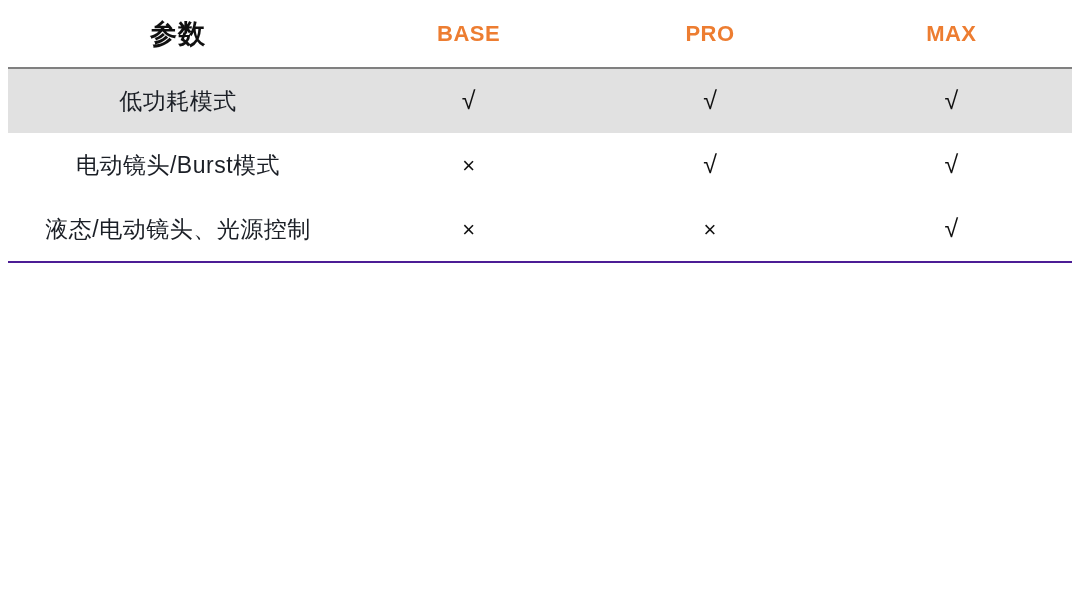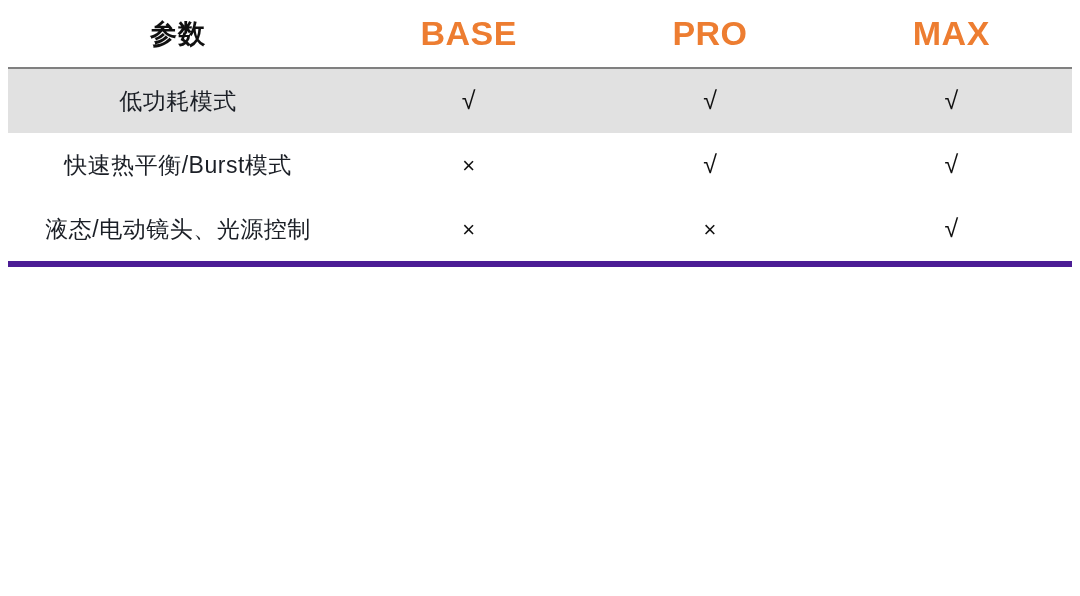--- a/index.html
+++ b/index.html
@@ -46,21 +46,21 @@
     border-bottom: 2px solid #808080;
     height: 67px;
   }
   th.param-header {
     font-size: 27px;
     font-weight: bold;
     color: #101010;
     letter-spacing: 1px;
   }
   th.tier-header {
-    font-size: 34px;
+    font-size: 22px;
     font-weight: bold;
     color: #ED7D31;
     letter-spacing: 0.5px;
   }
 
   
   tbody tr.spec-row {
     height: 64px;
   }
   tbody tr.row-shaded {
@@ -93,21 +93,21 @@
     line-height: 1;
     display: inline-block;
   }
   td.mark-cell .mark-cross {
     font-size: 22px;
     line-height: 1;
     display: inline-block;
   }
 
   tbody tr.spec-row.last-row td {
-    border-bottom: 6px solid #4c1d95;
+    border-bottom: 2px solid #4c1d95;
   }
 </style>
 </head>
 <body>
 
 <div class="table-wrap">
   <table class="spec-table">
     <colgroup>
       <col class="col-param">
       <col class="col-tier">
@@ -123,21 +123,21 @@
       </tr>
     </thead>
     <tbody id="table-body">
         <tr class="spec-row row-shaded">
           <td class="param-cell">低功耗模式</td>
           <td class="mark-cell"><span class="mark-check">√</span></td>
           <td class="mark-cell"><span class="mark-check">√</span></td>
           <td class="mark-cell"><span class="mark-check">√</span></td>
         </tr>
         <tr class="spec-row row-plain">
-          <td class="param-cell">快速热平衡/Burst模式</td>
+          <td class="param-cell">电动镜头/Burst模式</td>
           <td class="mark-cell"><span class="mark-cross">×</span></td>
           <td class="mark-cell"><span class="mark-check">√</span></td>
           <td class="mark-cell"><span class="mark-check">√</span></td>
         </tr>
         <tr class="spec-row row-plain last-row">
           <td class="param-cell">液态/电动镜头、光源控制</td>
           <td class="mark-cell"><span class="mark-cross">×</span></td>
           <td class="mark-cell"><span class="mark-cross">×</span></td>
           <td class="mark-cell"><span class="mark-check">√</span></td>
         </tr>

